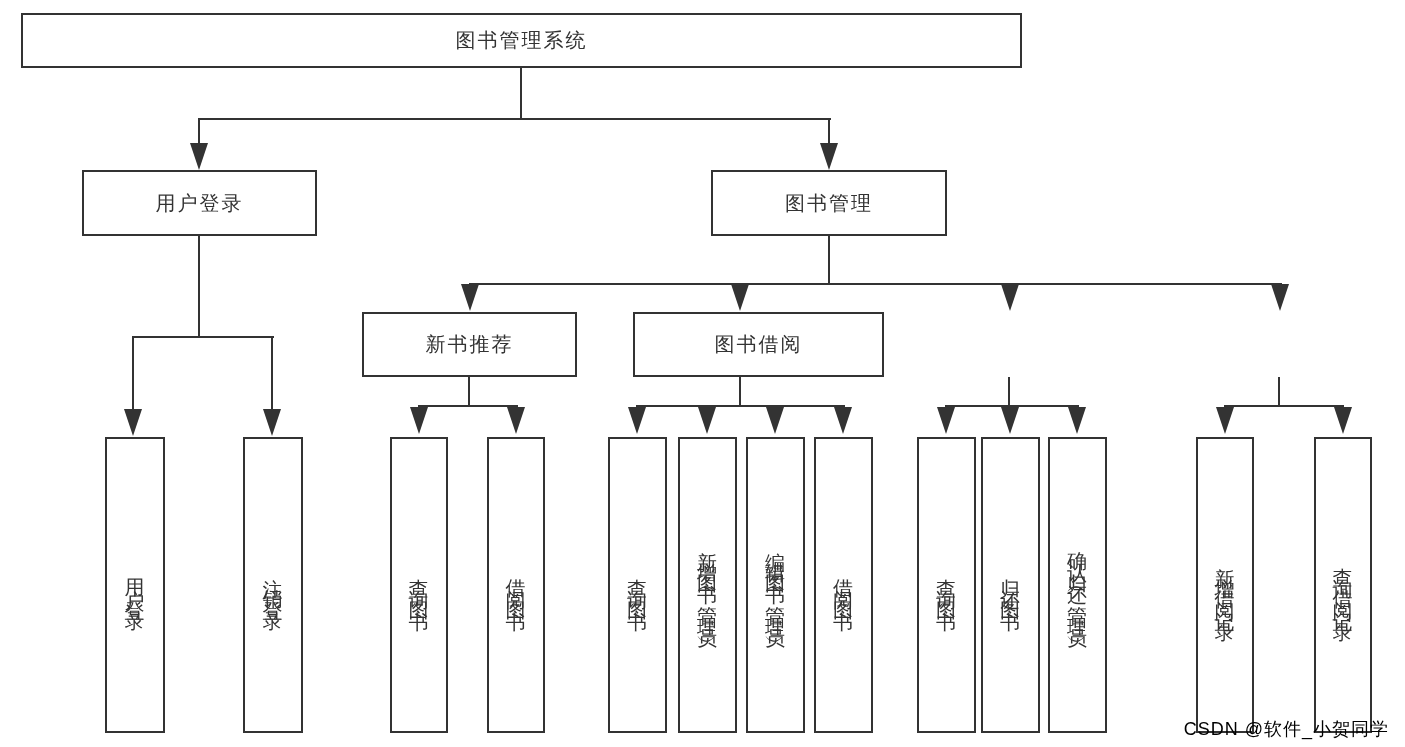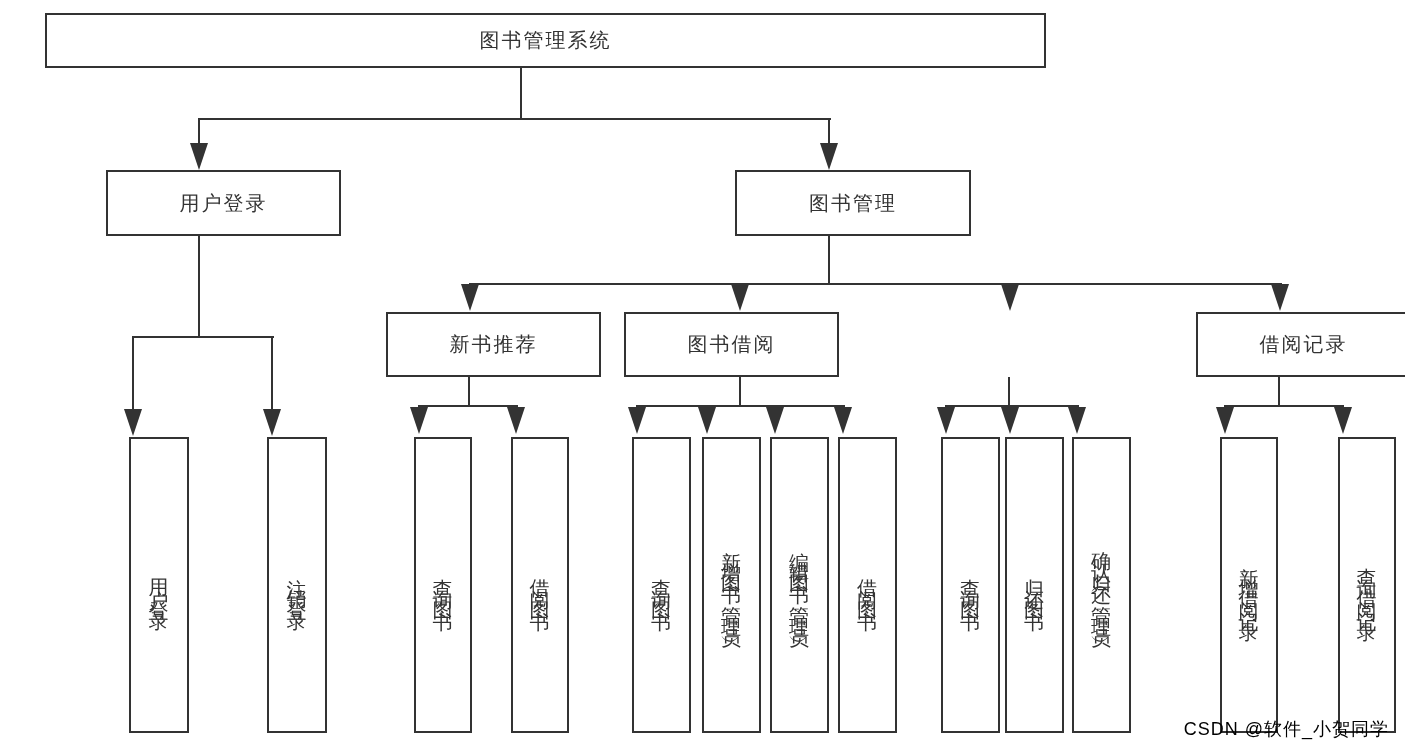--- a/index.html
+++ b/index.html
@@ -2,21 +2,21 @@
 <html><head>
 <meta charset="utf-8">
 <style>
   html,body{margin:0;padding:0;background:#ffffff;}
   .stage{
     position:relative;width:1405px;height:747px;background:#ffffff;
     font-family:"Liberation Sans","DejaVu Sans",sans-serif;color:#333333;overflow:hidden;
   }
   .box{
     position:absolute;box-sizing:border-box;border:2px solid #333333;background:#ffffff;
-    display:flex;align-items:center;justify-content:center;margin-left:24px;
+    display:flex;align-items:center;justify-content:center;
   }
   .hlabel{font-size:20px;letter-spacing:2px;white-space:nowrap;}
   .vtext{
     writing-mode:vertical-rl;text-orientation:mixed;
     font-size:20px;letter-spacing:11px;line-height:1;white-space:nowrap;
   }
   .hline,.vline{position:absolute;background:#333333;}
   .hline{height:2px;}
   .vline{width:2px;}
   .arrow{
@@ -85,25 +85,22 @@
   <div class="box" style="left:82px;top:170px;width:235px;height:66px;">
     <span class="hlabel">用户登录</span>
   </div>
   <div class="box" style="left:711px;top:170px;width:236px;height:66px;">
     <span class="hlabel">图书管理</span>
   </div>
 
   <div class="box" style="left:362px;top:312px;width:215px;height:65px;">
     <span class="hlabel">新书推荐</span>
   </div>
-  <div class="box" style="left:600px;top:312px;width:215px;height:65px;">
+  <div class="box" style="left:633px;top:312px;width:251px;height:65px;">
     <span class="hlabel">图书借阅</span>
-  </div>
-  <div class="box" style="left:1172px;top:312px;width:215px;height:65px;">
-    <span class="hlabel">借阅记录</span>
   </div>
 
   <div class="box" style="left:105px;top:437px;width:60px;height:296px;">
     <span class="vtext">用户登录</span>
   </div>
   <div class="box" style="left:243px;top:437px;width:60px;height:296px;">
     <span class="vtext">注销登录</span>
   </div>
 
   <div class="box" style="left:390px;top:437px;width:58px;height:296px;">

